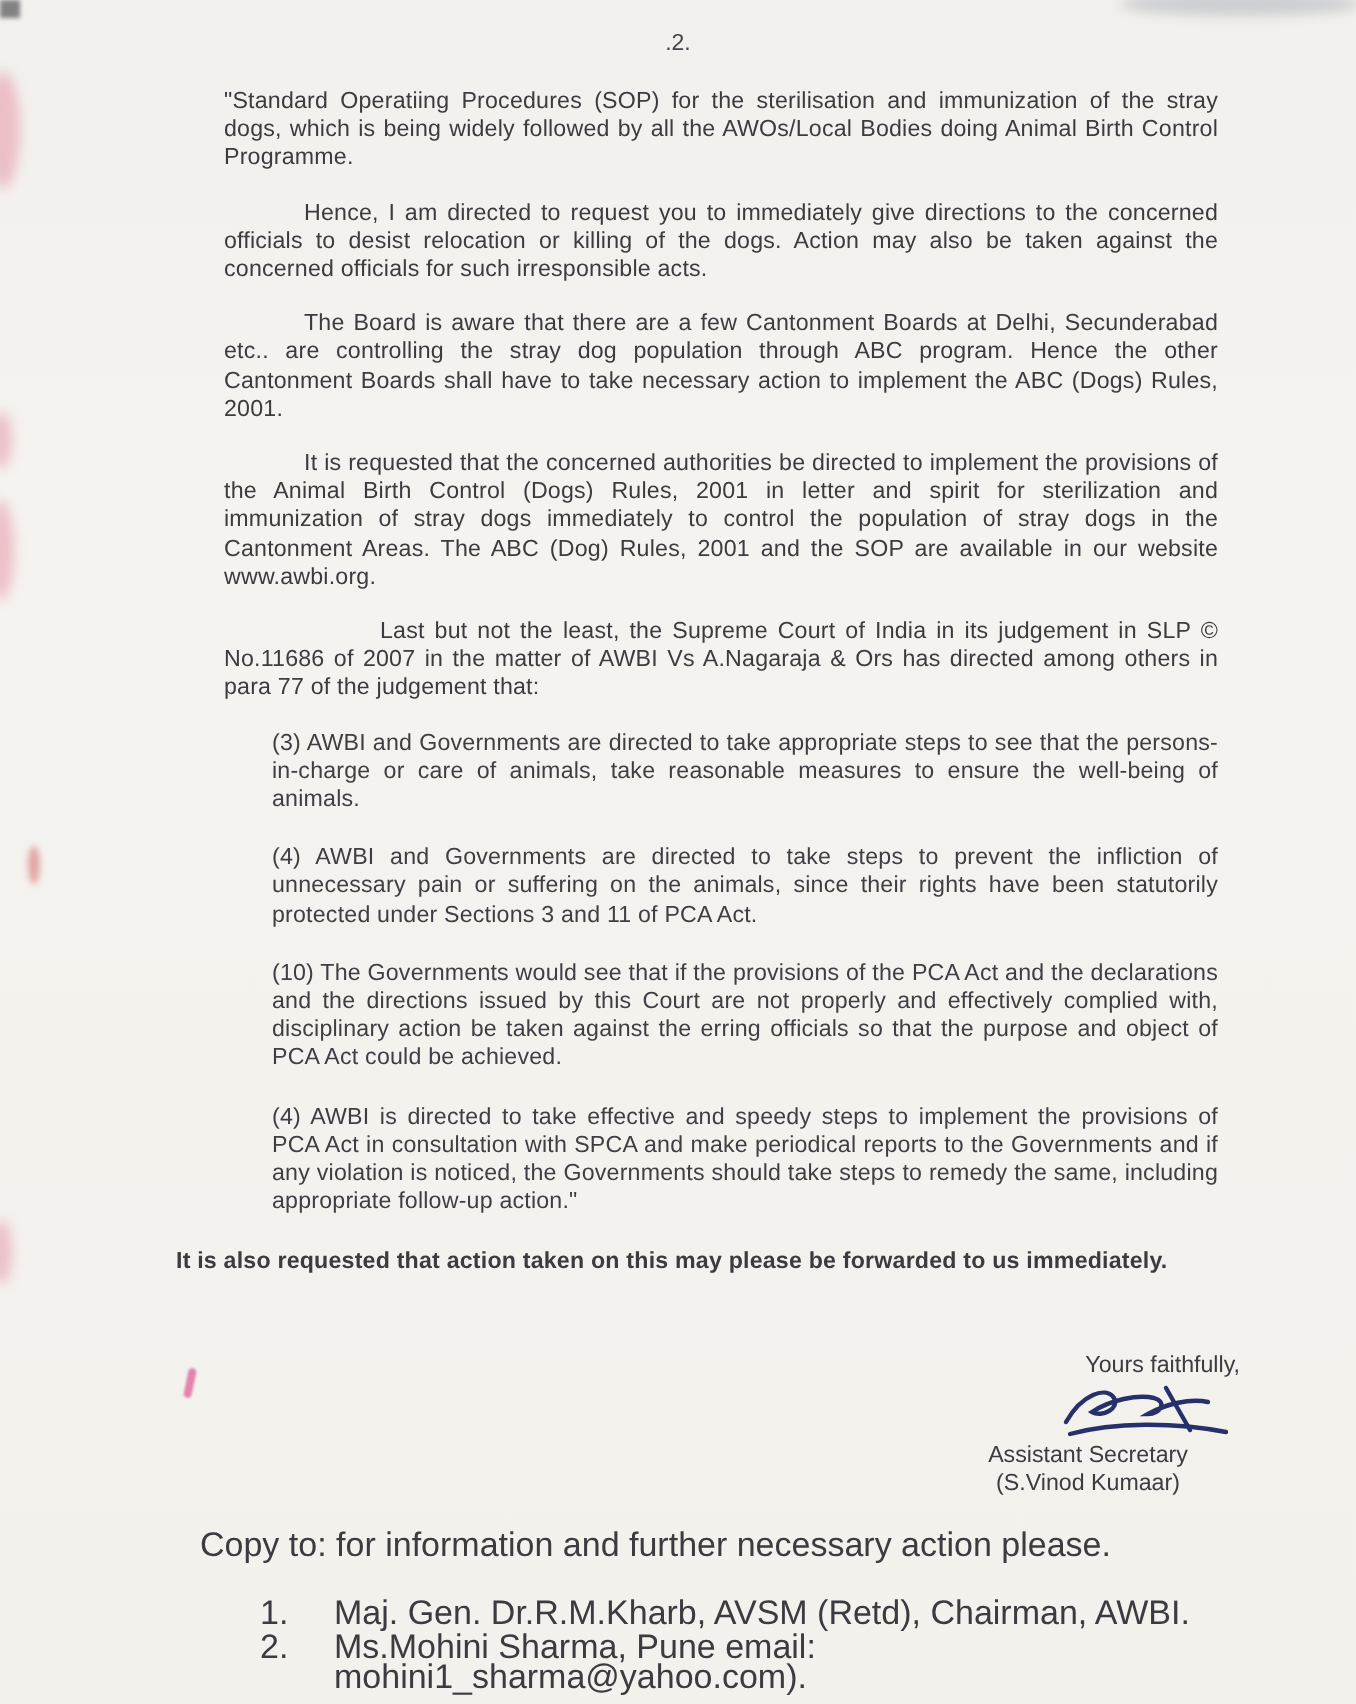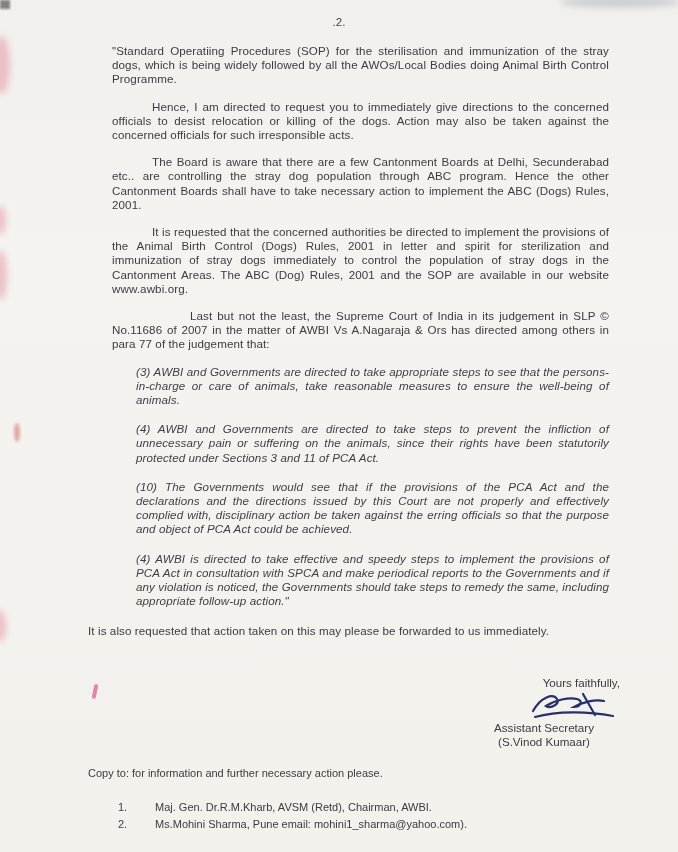--- a/index.html
+++ b/index.html
@@ -20,34 +20,33 @@
   .content {
     position:absolute; left:112px; top:44px; width:497px;
     font-size:11.6px; line-height:14.2px; text-align:justify;
     letter-spacing:0.1px;
   }
   .para { margin:0 0 13px 0; }
   .indent1 { text-indent:40px; }
   .indent2 { text-indent:78px; }
   .quote {
     margin:3px 0 15px 24px;
-    font-style:italic;
     color:#3e3e44;
   }
   .weblink { color:#3b3b40; }
-  .closing { margin-left:-24px; margin-top:3px; text-align:left; }
+  .closing { margin-left:-24px; margin-top:3px; text-align:left;font-weight:bold; }
   .sig-block {
     position:absolute; right:54px; top:676px; width:160px;
     text-align:center; font-size:11.6px; line-height:14.5px;
   }
   .sig-valediction { text-align:right; padding-right:4px; }
   .sig-scribble { display:block; margin:-2px 4px -4px auto; }
   .copy-block {
-    position:absolute; left:88px; top:766px; width:520px;
-    font-size:11px; line-height:14.2px;
+    position:absolute; left:100px; top:766px; width:520px;
+    font-size:17px; line-height:14.2px;
   }
   .copy-list { margin-top:20px; }
   .copy-row { display:flex; margin-bottom:3px; }
   .copy-num { width:37px; flex:0 0 auto; }
   
   .smudge { position:absolute; border-radius:50%; pointer-events:none; }
   .sm-pink { background:rgba(226,118,142,0.40); filter:blur(3px); }
   .sm-red  { background:rgba(205,70,70,0.45); filter:blur(1.5px); }
   .sm-gray { background:rgba(120,130,150,0.30); filter:blur(3px); }
   .corner-dark {

